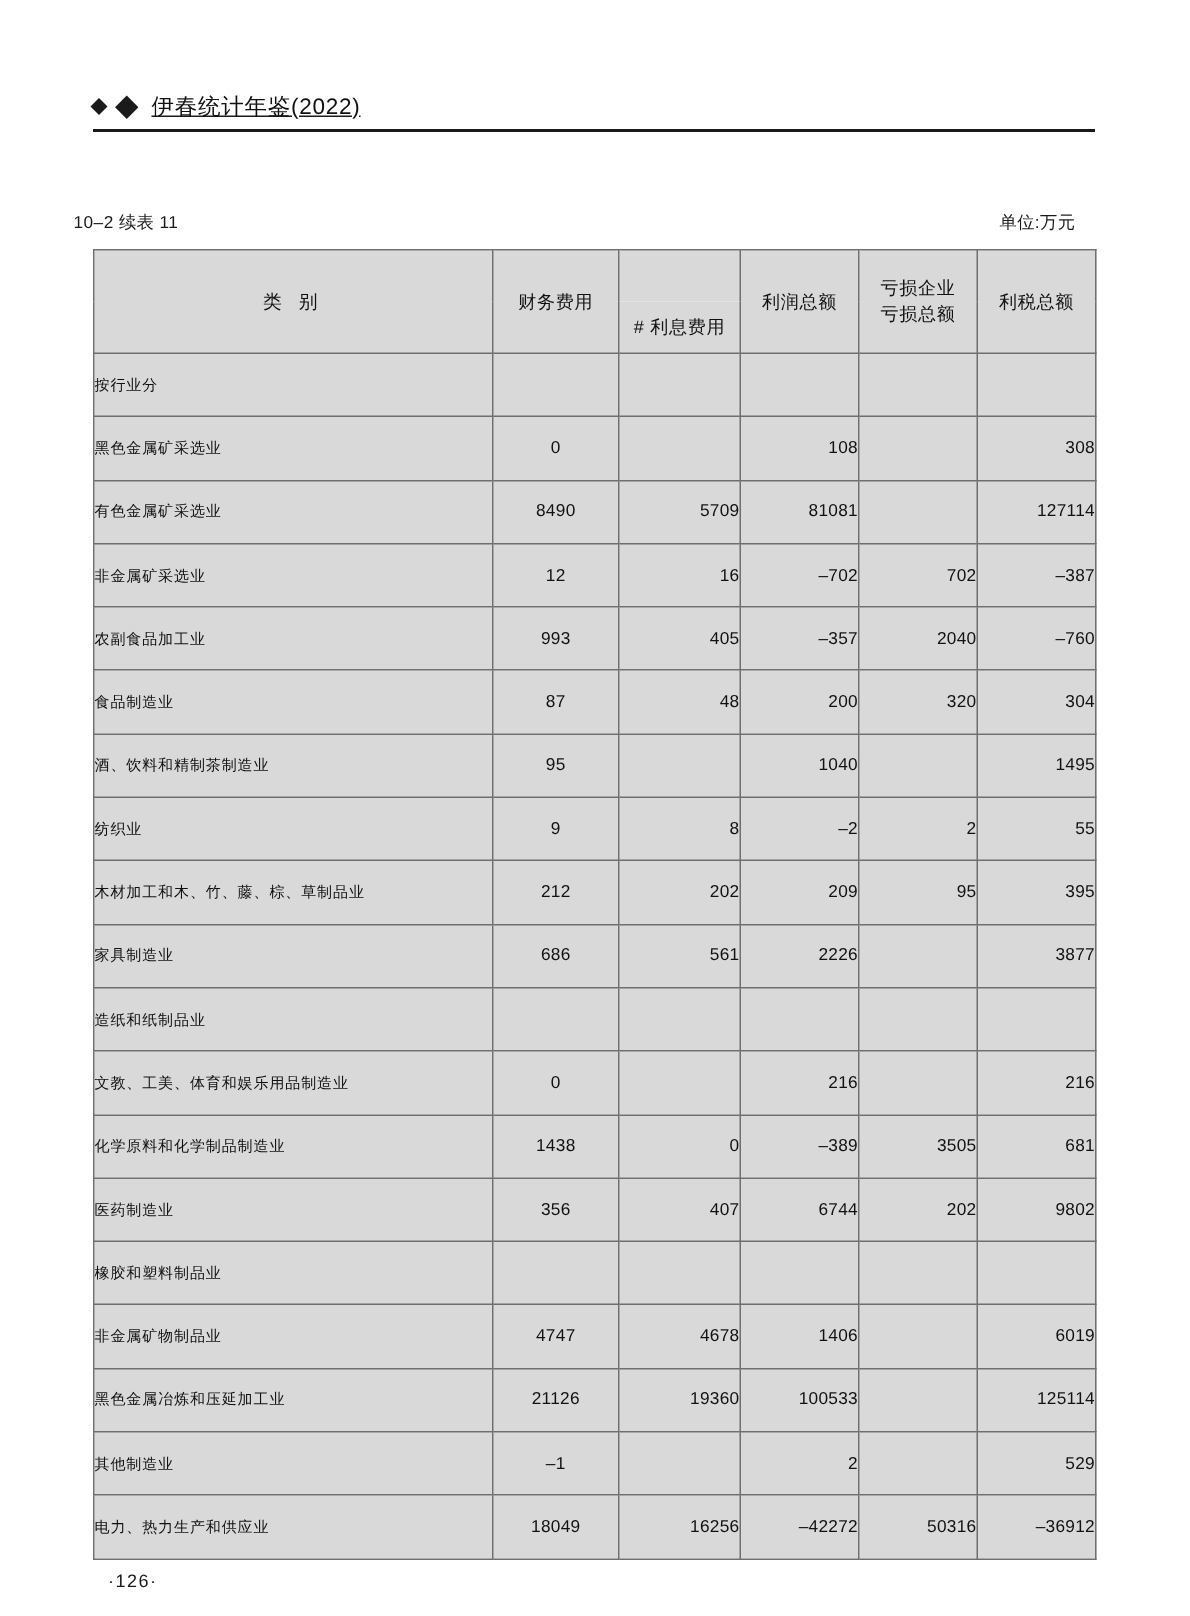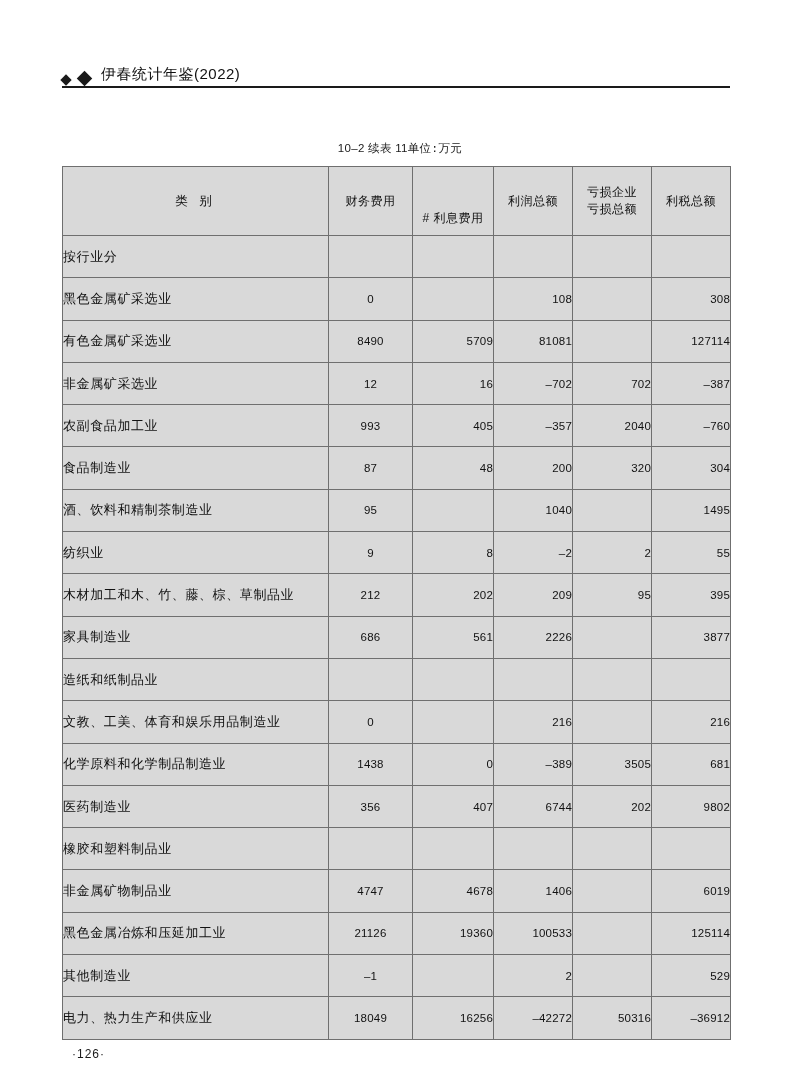--- a/index.html
+++ b/index.html
@@ -23,23 +23,24 @@
   
   .header {
     position: absolute;
     left: 62px;
     top: 58px;
     width: 668px;
     height: 34px;
   }
   .header-row {
     display: flex;
-    align-items: flex-end;
+    align-items: center;
     gap: 9px;
     height: 26px;
+    text-decoration: underline;
   }
   .diamond {
     width: 11px;
     height: 11px;
     background: #1a1a1a;
     transform: rotate(45deg);
     display: inline-block;
   }
   .diamond.small {
     width: 8px;
@@ -56,30 +57,30 @@
     left: 0;
     top: 28px;
     width: 668px;
     height: 1.6px;
     background: #1a1a1a;
   }
 
   
   .caption-line {
     position: absolute;
-    left: 66px;
+    left: 49px;
     top: 141px;
     width: 668px;
     display: flex;
-    justify-content: center;
+    justify-content: space-between;
     font-size: 11.5px;
     color: #1a1a1a;
   }
   .caption-left { letter-spacing: .3px; }
-  .caption-right { letter-spacing: .3px; font-family: Liberation Mono, monospace; }
+  .caption-right { letter-spacing: .3px; }
 
   
   .table-wrap {
     position: absolute;
     left: 62px;
     top: 166px;
     width: 649px;
   }
   table.stat {
     border-collapse: collapse;
@@ -99,21 +100,21 @@
     color: #111;
     letter-spacing: .5px;
     height: 34px;
     vertical-align: middle;
   }
   .cat-head {
     font-size: 12.5px;
     letter-spacing: 4px;
   }
   .row-label {
-    font-size: 13px;
+    font-size: 10px;
     padding-left: 14px;
     letter-spacing: .6px;
     height: 41.3px;
     vertical-align: middle;
     color: #111;
   }
   .num {
     font-size: 11.5px;
     text-align: right;
     padding-right: 11px;

